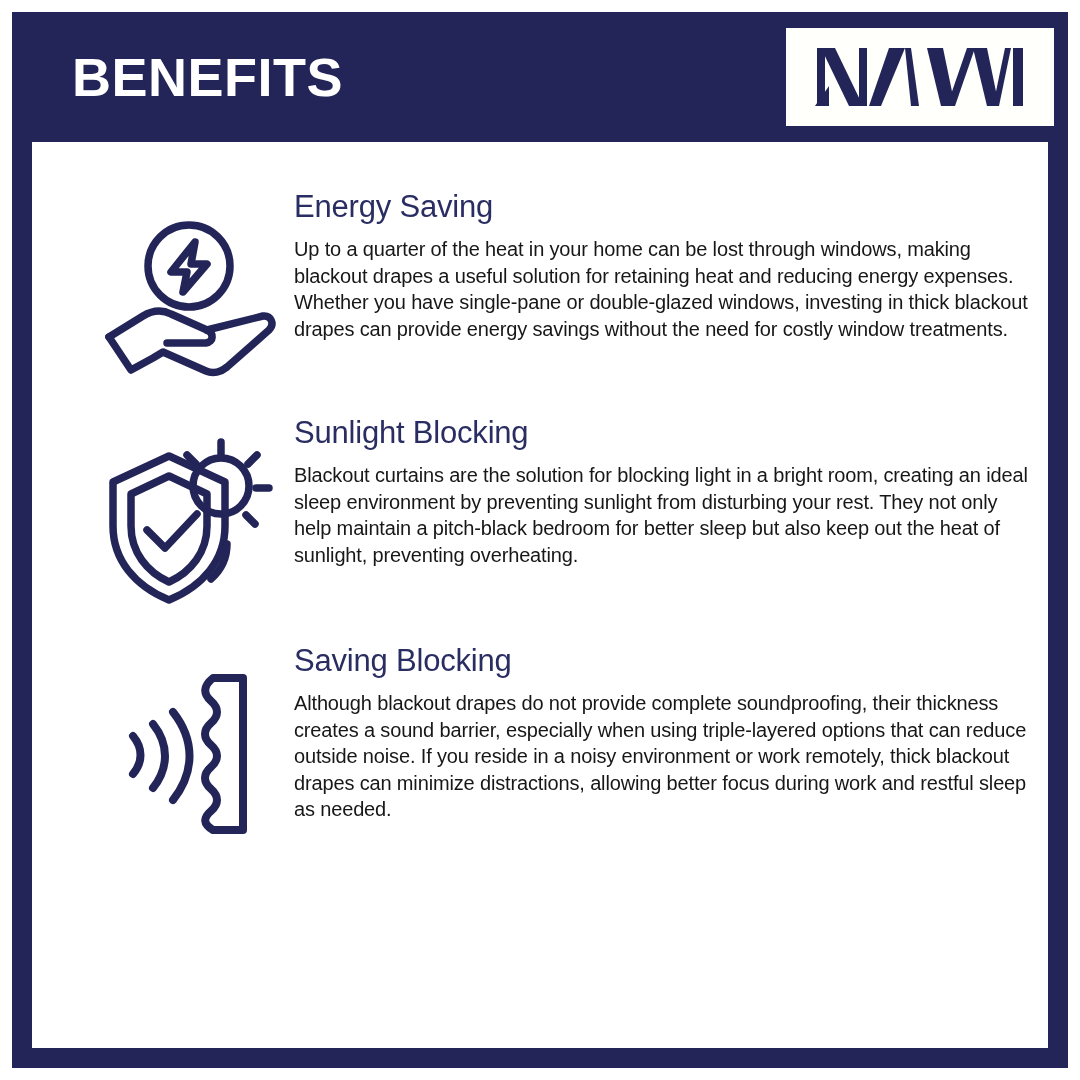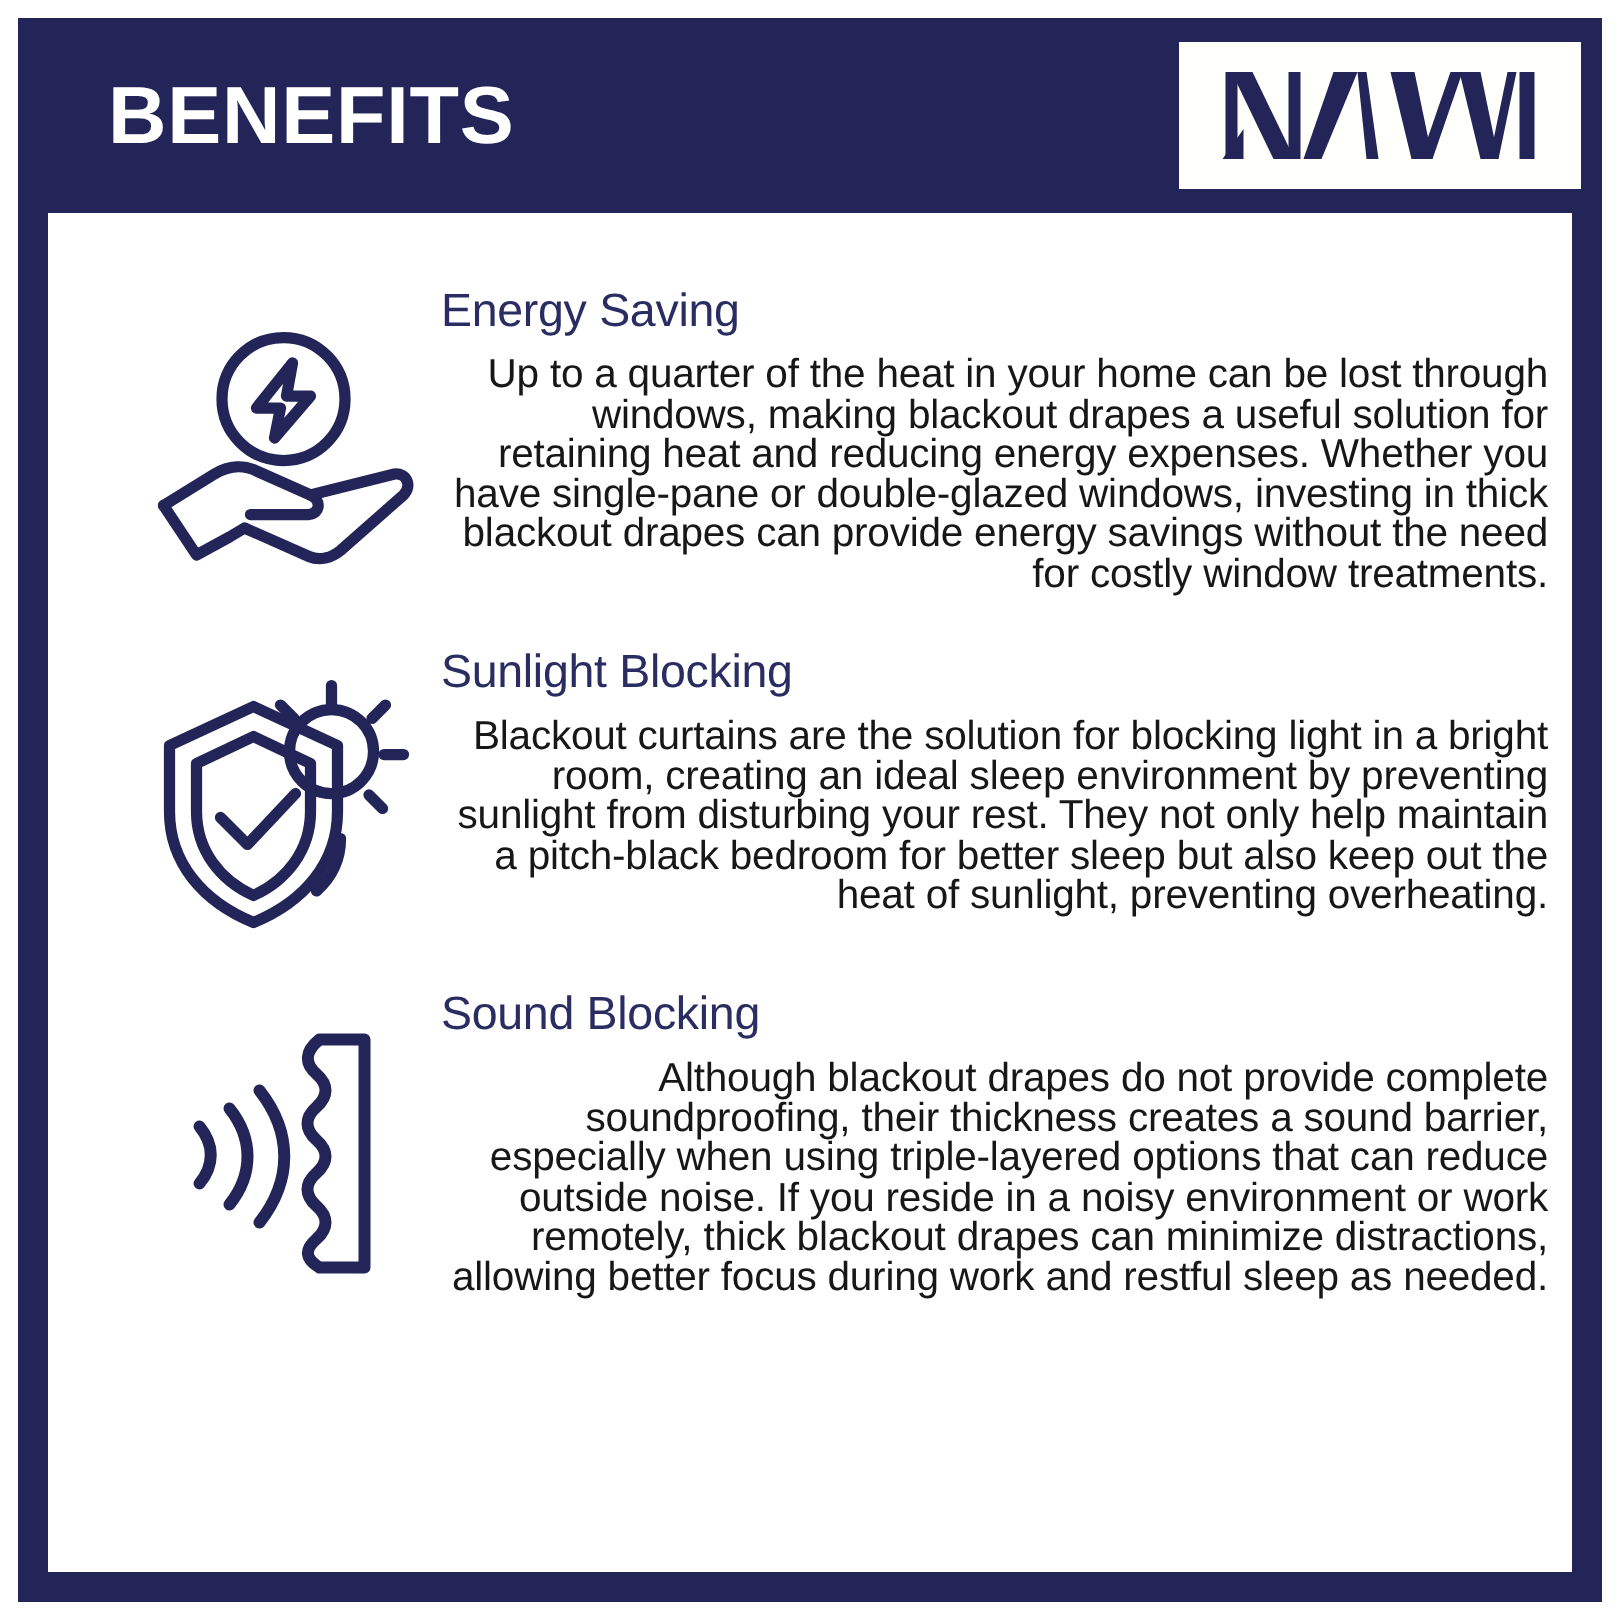--- a/index.html
+++ b/index.html
@@ -100,24 +100,23 @@
     color: #2a2d62;
     font-size: 31px;
     font-weight: 500;
     line-height: 1.1;
     margin-bottom: 12px;
     letter-spacing: -0.2px;
   }
 
   .benefit-body {
     color: #171717;
-    font-size: 27px;
+    font-size: 20px;
     line-height: 26.5px;
     letter-spacing: -0.15px;
-    text-align: right;
   }
 
   .b2 { margin-top: 30px; }
   .b3 { margin-top: 30px; }
 </style>
 </head>
 <body>
 
 <div id="poster">
   <div class="frame">
@@ -223,20 +222,20 @@
                        C84 60 84 68 92 75
                        C100 82 100 90 92 97
                        C84 104 84 112 92 119
                        C100 126 100 134 92 141
                        C84 148 84 154 94 160
                        L124 160 L124 8 Z"></path>
             </g>
           </svg>
         </div>
         <div class="text-cell">
-          <div class="benefit-title">Sound Blocking</div>
+          <div class="benefit-title">Saving Blocking</div>
           <div class="benefit-body">Although blackout drapes do not provide complete soundproofing, their thickness creates a sound barrier, especially when using triple-layered options that can reduce outside noise. If you reside in a noisy environment or work remotely, thick blackout drapes can minimize distractions, allowing better focus during work and restful sleep as needed.</div>
         </div>
       </div>
 
     </div>
   </div>
 </div>
 
 </body></html>

